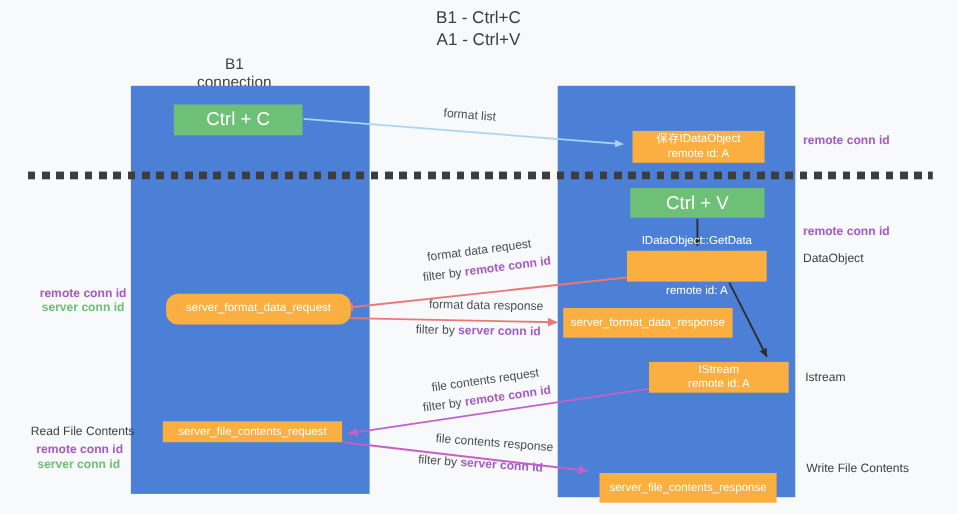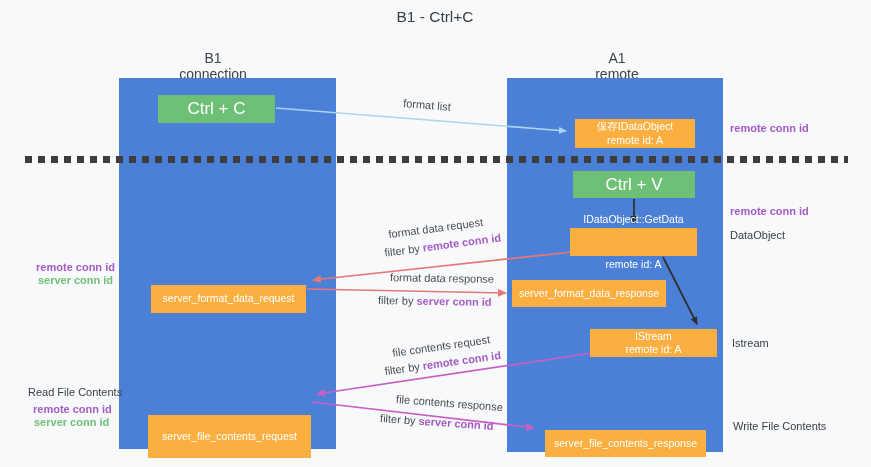--- a/index.html
+++ b/index.html
@@ -46,24 +46,24 @@
     position:absolute;z-index:3;
     display:flex;flex-direction:column;align-items:center;justify-content:center;
     color:#fff;font-size:10.5px;line-height:1.25;text-align:center;
   }
   .box.green{background:var(--box-green);font-size:17px;}
   .box.orange{background:var(--box-orange);text-align:center;}
   .box-ctrl-c{left:158px;top:95px;width:117px;height:28px;}
   .box-save{left:575px;top:119px;width:120px;height:29px;}
   .box-ctrl-v{left:573px;top:171px;width:122px;height:27px;}
   .box-getdata{left:570px;top:228px;width:127px;height:28px;gap:32px;}
-  .box-format-req{left:151px;top:285px;width:155px;height:28px;}
+  .box-format-req{left:151px;top:267px;width:168px;height:28px;border-radius:11px;}
   .box-format-resp{left:512px;top:280px;width:154px;height:27px;}
   .box-istream{left:590px;top:329px;width:127px;height:28px;}
-  .box-file-req{left:148px;top:383px;width:163px;height:43px;margin-top:32px;}
+  .box-file-req{left:148px;top:383px;width:163px;height:19px;}
   .box-file-resp{left:545px;top:430px;width:161px;height:27px;}
 
   .flow-label{
     position:absolute;z-index:4;font-size:11px;color:#4a4e52;white-space:nowrap;
     transform-origin:center;
   }
   .lbl-format-list{left:372px;top:99px;width:110px;text-align:center;transform:rotate(4.5deg);}
   .lbl-fdr{left:388px;top:222px;transform:rotate(-7.5deg);}
   .lbl-fdr-filter{left:384px;top:239px;transform:rotate(-7.5deg);}
   .lbl-fdresp{left:390px;top:272px;transform:rotate(1deg);}
@@ -89,29 +89,26 @@
   .sl-left-remote-2{left:33px;top:403px;}
   .sl-left-server-2{left:34px;top:416px;}
 </style>
 </head>
 <body>
 
 <div class="canvas">
 
   <div class="title">
     <div>B1 - Ctrl+C</div>
+    <div>A1 - Ctrl+V</div>
   </div>
 
   <div class="lane-header left">
     <div>B1</div>
     <div>connection</div>
-  </div>
-  <div class="lane-header right">
-    <div>A1</div>
-    <div>remote</div>
   </div>
 
   <div class="lane left"></div>
   <div class="lane right"></div>
 
   <div class="dashed-line"></div>
 
   <svg class="arrows" width="871" height="467">
     <defs>
       <marker id="mBlue" markerWidth="9" markerHeight="9" refX="7" refY="3.5" orient="auto" markerUnits="userSpaceOnUse">

